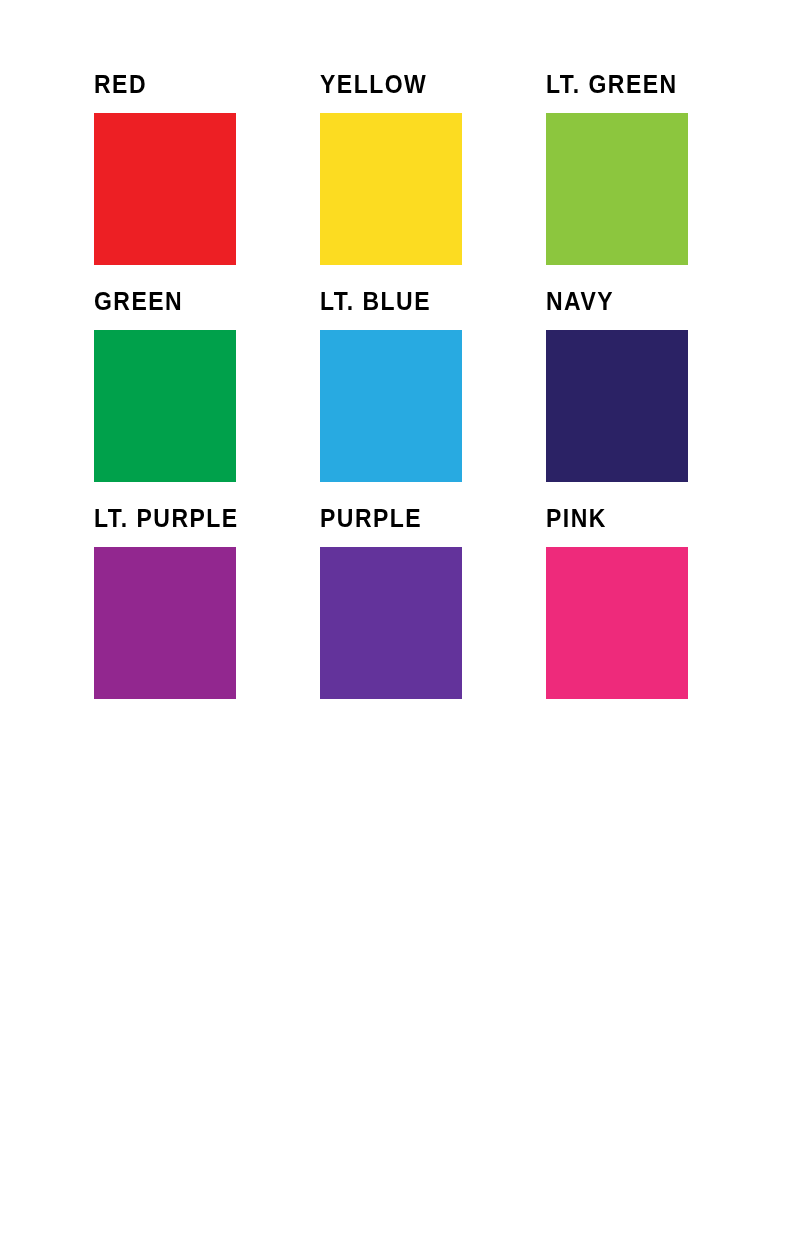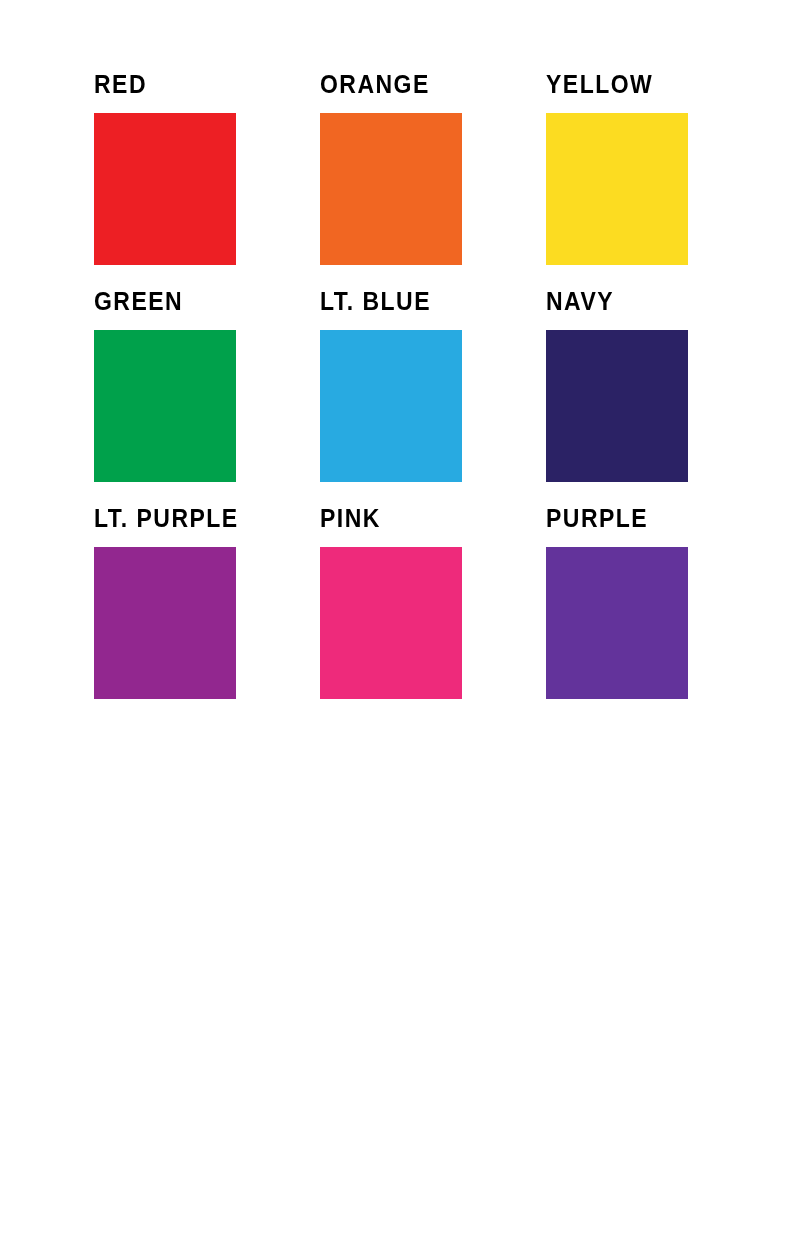--- a/index.html
+++ b/index.html
@@ -60,46 +60,46 @@
 </style>
 </head>
 <body>
 
 <div class="palette-sheet">
   <div class="swatch-grid">
       <div class="swatch-cell col-1">
         <span class="swatch-label">RED</span>
         <span class="swatch-chip" style="background-color: rgb(237, 31, 36);"></span>
       </div>
-      <div class="swatch-cell col-2">
-        <span class="swatch-label">ORANGE</span>
-        <span class="swatch-chip" style="background-color: rgb(241, 102, 34);"></span>
-      </div>
       <div class="swatch-cell col-3">
         <span class="swatch-label">YELLOW</span>
         <span class="swatch-chip" style="background-color: rgb(252, 220, 33);"></span>
+      </div>
+      <div class="swatch-cell col-1">
+        <span class="swatch-label">LT. GREEN</span>
+        <span class="swatch-chip" style="background-color: rgb(140, 198, 62);"></span>
       </div>
       <div class="swatch-cell col-2">
         <span class="swatch-label">GREEN</span>
         <span class="swatch-chip" style="background-color: rgb(0, 161, 75);"></span>
       </div>
       <div class="swatch-cell col-1">
         <span class="swatch-label">LT. BLUE</span>
         <span class="swatch-chip" style="background-color: rgb(40, 170, 225);"></span>
       </div>
       <div class="swatch-cell col-3">
         <span class="swatch-label">NAVY</span>
         <span class="swatch-chip" style="background-color: rgb(43, 34, 101);"></span>
       </div>
       <div class="swatch-cell col-1">
         <span class="swatch-label">LT. PURPLE</span>
         <span class="swatch-chip" style="background-color: rgb(146, 39, 143);"></span>
       </div>
+      <div class="swatch-cell col-2">
+        <span class="swatch-label">PURPLE</span>
+        <span class="swatch-chip" style="background-color: rgb(99, 51, 155);"></span>
+      </div>
       <div class="swatch-cell col-3">
         <span class="swatch-label">PINK</span>
         <span class="swatch-chip" style="background-color: rgb(238, 42, 123);"></span>
-      </div>
-      <div class="swatch-cell col-2">
-        <span class="swatch-label">PURPLE</span>
-        <span class="swatch-chip" style="background-color: rgb(99, 51, 155);"></span>
       </div>
     </div>
 </div>
 
 </body></html>

